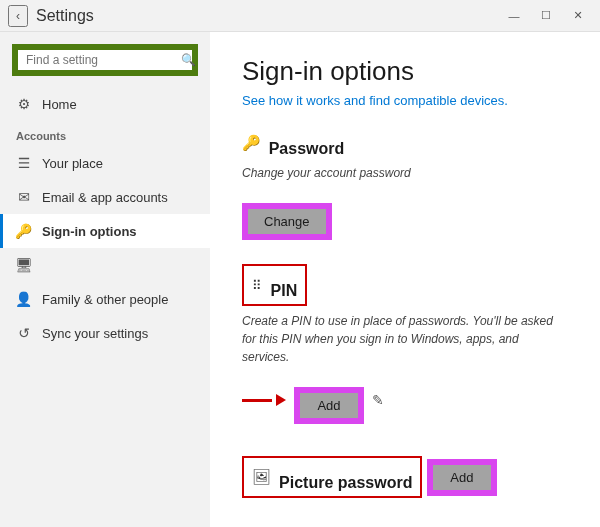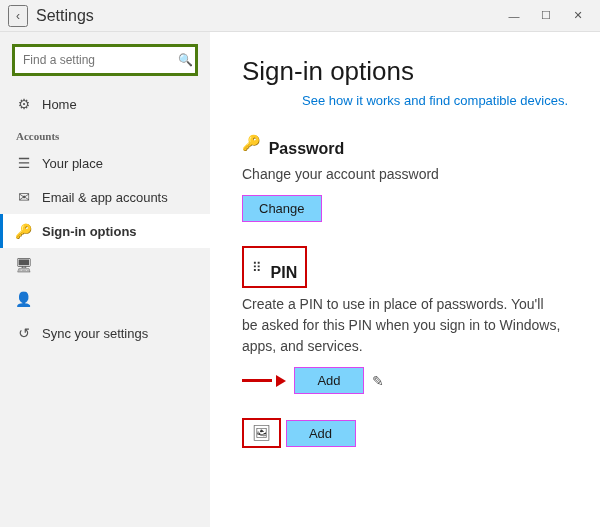--- a/index.html
+++ b/index.html
@@ -69,21 +69,21 @@
       width: 210px;
       flex-shrink: 0;
       background: #f2f2f2;
       padding: 12px 0;
       overflow-y: auto;
     }
     .sidebar-search {
       margin: 0 12px 12px 12px;
       display: flex;
       align-items: center;
-      border: 3px solid #4d7c0f;
+      border: 6px solid #4d7c0f;
       background: #fff;
       height: 32px;
       padding: 0 8px;
     }
     .sidebar-search input {
       border: none;
       outline: none;
       font-size: 12px;
       flex: 1;
       background: transparent;
@@ -101,21 +101,20 @@
       font-size: 13px;
       color: #333;
       cursor: pointer;
     }
     .sidebar-section-label {
       font-size: 11px;
       color: #666;
       padding: 10px 16px 4px 16px;
       text-transform: none;
       font-weight: 600;
-      font-family: Liberation Serif, serif;
     }
     .sidebar-item {
       display: flex;
       align-items: center;
       gap: 10px;
       padding: 9px 16px;
       font-size: 13px;
       color: #333;
       cursor: pointer;
       position: relative;
@@ -157,51 +156,52 @@
       font-size: 26px;
       font-weight: 300;
       color: #1a1a1a;
       margin-bottom: 6px;
     }
     .content-subtitle {
       font-size: 13px;
       color: #0078d4;
       margin-bottom: 20px;
       cursor: pointer;
-      text-align: right;
     }
     .section {
       margin-bottom: 24px;
     }
     .section-title {
       font-size: 16px;
       font-weight: 600;
       color: #1a1a1a;
       margin-top: 12px;
     }
     .section-icon {
       font-size: 15px;
       color: #333;
     }
     .section-desc {
-      font-size: 14px;
+      font-size: 12px;
       color: #444;
       margin-bottom: 10px;
       line-height: 1.5;
       max-width: 320px;
+      font-style: italic;
     }
     .btn {
       padding: 5px 16px;
       font-size: 13px;
-      background: #7dd3fc;
-      border: 1px solid #d946ef;
+      background: #a3a3a3;
+      border: 6px solid #d946ef;
       color: #1a1a1a;
       cursor: pointer;
       min-width: 70px;
       text-align: center;
+      margin-top: 11px;
     }
 
     
     .pin-row {
       display: flex;
       align-items: center;
       gap: 8px;
       margin-top: 8px;
     }
     .arrow-annotation {
@@ -271,20 +271,21 @@
       <span class="icon-shape">🔑</span>
       <span>Sign-in options</span>
     </div>
 
     <div class="sidebar-item">
       <span class="icon-shape">🖥</span>
     </div>
 
     <div class="sidebar-item">
       <span class="icon-shape">👤</span>
+      <span>Family &amp; other people</span>
     </div>
 
     <div class="sidebar-item">
       <span class="icon-shape">↺</span>
       <span>Sync your settings</span>
     </div>
   </div>
 
   <div class="content">
     <h1 class="content-title">Sign-in options</h1>
@@ -311,18 +312,19 @@
           <div class="arrow-tip"></div>
         </div>
         <button class="btn">Add</button>
         <span class="cursor-indicator">✎</span>
       </div>
     </div>
 
     <div class="section">
       <div style="display:inline-flex; align-items:center; gap:8px; margin-bottom:6px; border:2px solid #cc0000; padding:4px 8px;">
         <span class="section-icon">🖼</span>
+        <span class="section-title">Picture password</span>
       </div>
       <button class="btn">Add</button>
     </div>
 
   </div>
 </div>
 
 </body></html>

